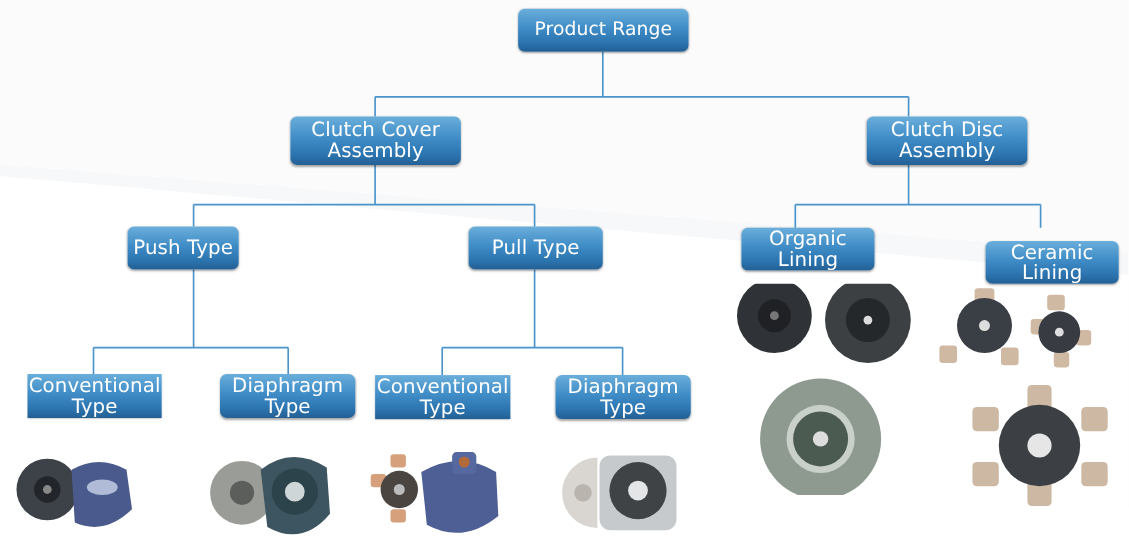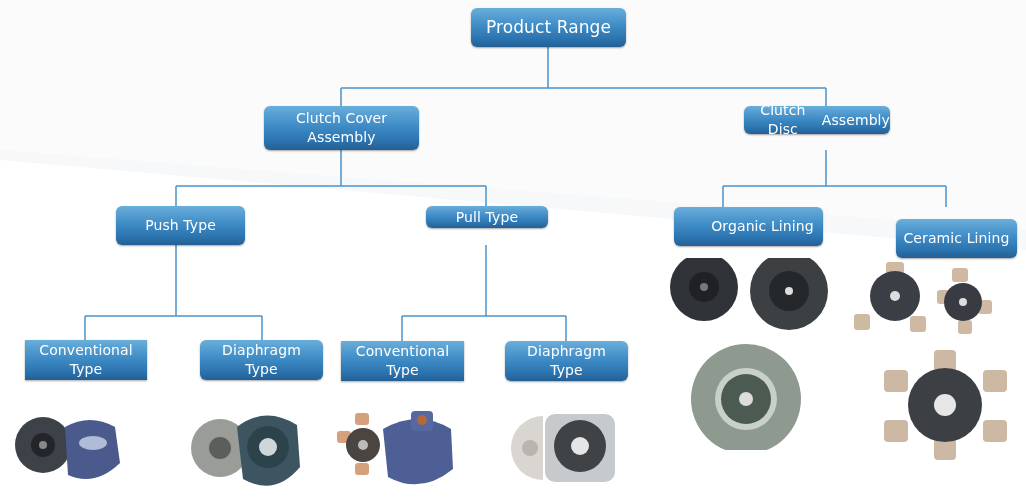--- a/index.html
+++ b/index.html
@@ -2,21 +2,21 @@
 <html><head>
 <meta charset="utf-8">
 <style>
   html,body{margin:0;padding:0;}
   body{width:1026px;height:504px;position:relative;overflow:hidden;background:#ffffff;font-family:"DejaVu Sans","Liberation Sans",sans-serif;}
   .bg-top{position:absolute;left:0;top:0;width:1026px;height:504px;background:#f7f8f9;clip-path:polygon(0 0,1026px 0,1026px 250px,0 160px);}
   .bg-top2{position:absolute;left:0;top:0;width:1026px;height:504px;background:#fbfbfc;clip-path:polygon(0 0,1026px 0,1026px 230px,0 150px);}
   svg.lines{position:absolute;left:0;top:0;}
   .node{position:absolute;display:flex;align-items:center;justify-content:center;text-align:center;color:#fff;
     background:linear-gradient(to bottom,#6aaedb 0%,#3f8cc6 45%,#2b73ae 80%,#235f93 100%);
-    border-radius:6px;box-shadow:0 1px 2px rgba(0,0,0,0.35);font-size:14px;line-height:19px;letter-spacing:0.1px;}
+    border-radius:6px;box-shadow:0 1px 2px rgba(0,0,0,0.35);font-size:18px;line-height:19px;letter-spacing:0.1px;}
   .node.sq{border-radius:0;text-align:right;}
   .node.root{font-size:17px;align-items:center;}
   .node span{display:block;}
   .photo{position:absolute;}
 </style>
 </head>
 <body>
 
 <div class="bg-top"></div>
 <div class="bg-top2"></div>
@@ -32,33 +32,33 @@
 </svg>
 
 <div class="node root" style="left:471px;top:8px;width:155px;height:39px;">
   <span>Product Range</span>
 </div>
 
 <div class="node" style="left:264px;top:106px;width:155px;height:44px;flex-direction:column;">
   <span>Clutch Cover</span>
   <span>Assembly</span>
 </div>
-<div class="node" style="left:744px;top:106px;width:146px;height:28px;">
+<div class="node" style="left:788px;top:106px;width:146px;height:44px;flex-direction:column;">
   <span>Clutch Disc</span>
   <span>Assembly</span>
 </div>
 
-<div class="node" style="left:116px;top:206px;width:129px;height:39px;">
+<div class="node" style="left:116px;top:206px;width:101px;height:39px;">
   <span>Push Type</span>
 </div>
-<div class="node" style="left:426px;top:206px;width:122px;height:22px;">
+<div class="node" style="left:426px;top:206px;width:122px;height:39px;">
   <span>Pull Type</span>
 </div>
 
-<div class="node" style="left:674px;top:207px;width:121px;height:39px;padding-left:28px;">
+<div class="node" style="left:674px;top:207px;width:121px;height:39px;">
   <span>Organic Lining</span>
 </div>
 <div class="node" style="left:896px;top:219px;width:121px;height:39px;">
   <span>Ceramic Lining</span>
 </div>
 
 <div class="node sq" style="left:25px;top:340px;width:122px;height:40px;flex-direction:column;">
   <span>Conventional</span>
   <span>Type</span>
 </div>

